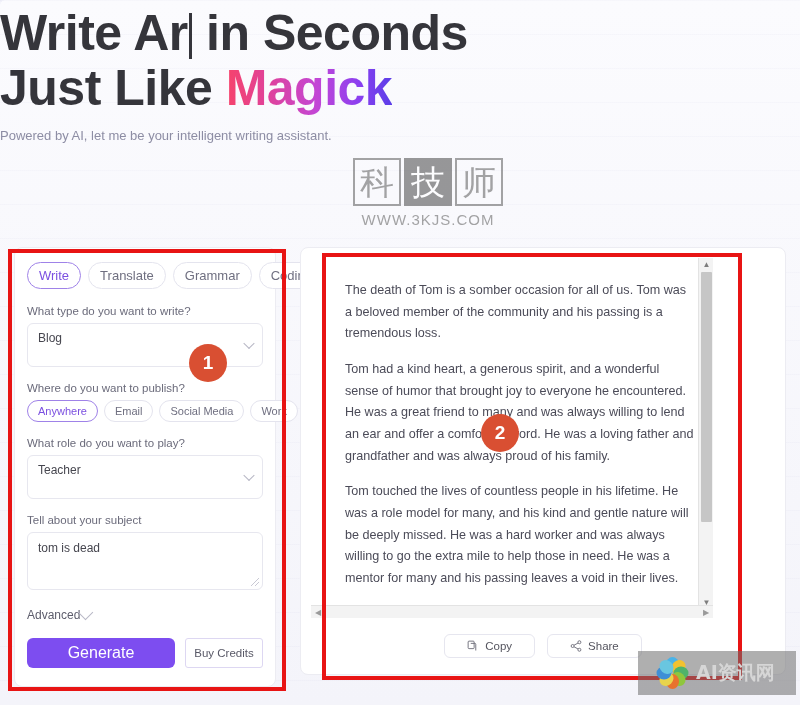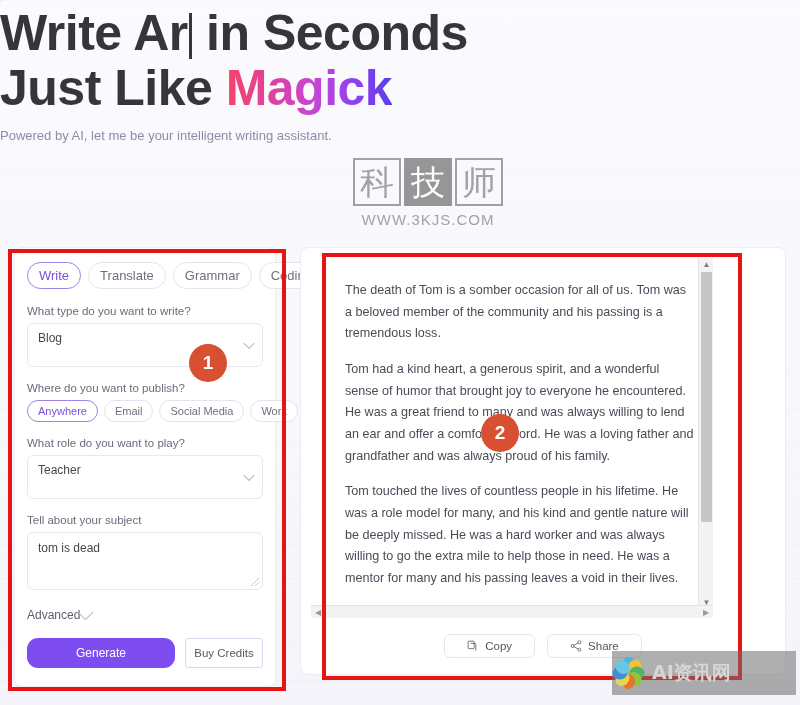--- a/index.html
+++ b/index.html
@@ -114,22 +114,22 @@
   .advanced-row {
     display: flex; align-items: center; 
     font-size: 12px; color: #5d5d6c; padding: 2px 2px 0 0; margin-bottom: 16px; cursor: pointer;
   }
   .chev-big {
     width: 11px; height: 11px; border-right: 1.5px solid #b8b8c6; border-bottom: 1.5px solid #b8b8c6;
     transform: translateY(-3px) rotate(45deg); margin-right: 4px;
   }
   .btn-row { display: flex; gap: 10px; margin-bottom: 14px; }
   .btn-generate {
-    flex: 1 1 auto; background: #7d4df0; color: #fff; border: none; border-radius: 11px;
-    height: 30px; font-size: 12px; cursor: pointer; font-family: inherit;
+    flex: 1 1 auto; background: #7d4df0; color: #fff; border: none; border-radius: 6px;
+    height: 30px; font-size: 16px; cursor: pointer; font-family: inherit;
   }
   .btn-buy {
     width: 78px; background: #fff; color: #585866; border: 1px solid #ddd7f2; border-radius: 3px;
     height: 30px; font-size: 11.5px; cursor: pointer; font-family: inherit;
   }
   .credits-row {
     display: flex; align-items: center; justify-content: space-between;
     font-size: 11px; color: #6c6c7c;
   }
   .credits-left { display: flex; align-items: center; gap: 5px; }
@@ -158,23 +158,23 @@
     position: absolute; left: 0; right: 0; bottom: 16px; display: flex; gap: 12px; justify-content: center;
   }
   .action-btn {
     display: flex; align-items: center; gap: 6px; background: #fff; border: 1px solid #e6e6ef;
     border-radius: 6px; padding: 5px 22px; font-size: 11.5px; color: #55555f; cursor: pointer;
     font-family: inherit;
   }
 
   
   #corner-wm {
-    position: absolute; right: 4px; bottom: 10px; width: 184px; height: 44px;
+    position: absolute; right: 4px; bottom: 10px; width: 158px; height: 44px;
     background: rgba(110,110,110,0.55); display: flex; align-items: center; gap: 6px;
-    padding-left: 0; z-index: 60;
+    padding-left: 18px; z-index: 60;
   }
   .flower { position: relative; width: 34px; height: 34px; flex: 0 0 34px; }
   .petal { position: absolute; width: 13px; height: 15px; border-radius: 50%; left: 10px; top: 1px;
            transform-origin: 50% 16px; }
   .wm-text { font-size: 19px; font-weight: bold; color: #d6d6d6; letter-spacing: 0px;
              font-family: "DejaVu Sans", sans-serif; }
 </style>
 </head>
 <body>
 

